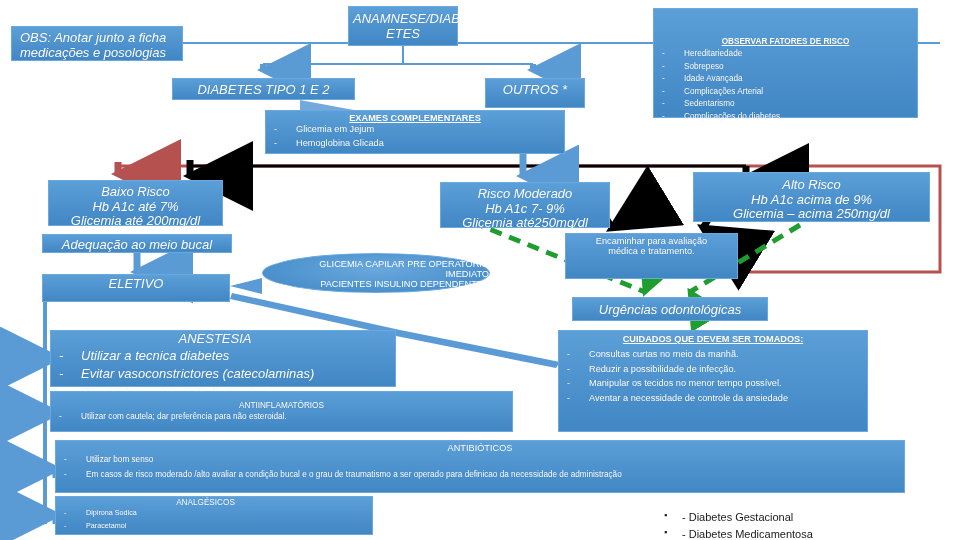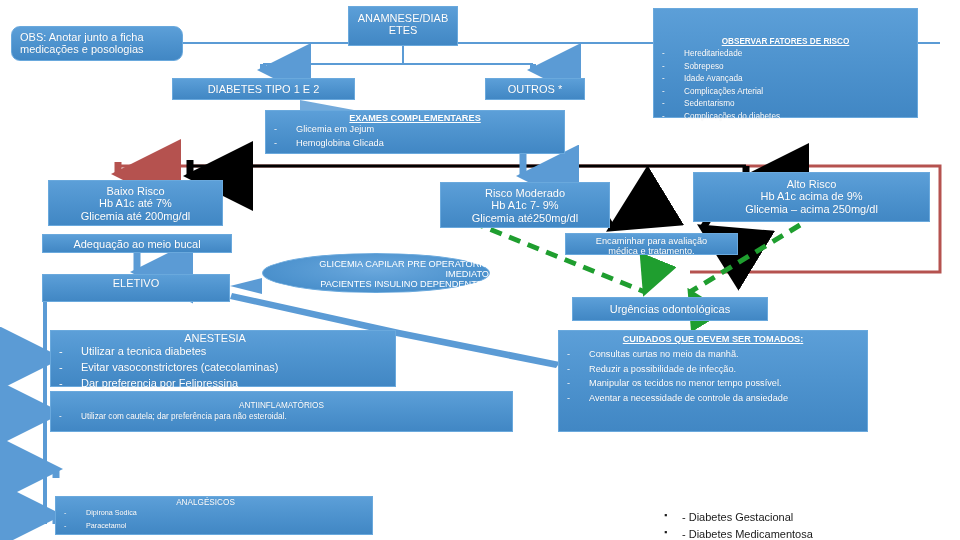--- a/index.html
+++ b/index.html
@@ -17,21 +17,21 @@
   .ell{position:absolute;box-sizing:border-box;border-radius:50%;
        background:radial-gradient(ellipse at 50% 40%,#6aa8dd 0%,#4f94cf 60%,#3f86c3 100%);
        border:1px solid #6aa9dd;color:#fff;text-align:right;}
   ul.li{list-style:none;margin:0;padding:0;}
   ul.li li{position:relative;padding-left:30px;white-space:nowrap;}
   ul.li li:before{content:"-";position:absolute;left:8px;top:0;}
   .bul{position:absolute;color:#1a1a1a;}
   .bul div{position:relative;padding-left:18px;white-space:nowrap;}
   .bul div:before{content:"\25AA";position:absolute;left:0;top:0;font-size:9px;}
   .f7{font-size:7.2px;} .f8{font-size:8.2px;} .f9{font-size:9.2px;}
-  .f10{font-size:11px;} .f11{font-size:11px;}
+  .f10{font-size:13px;font-style:italic;} .f11{font-size:11px;}
 </style>
 </head>
 <body>
 
 <div class="canvas">
 
   <svg class="layer" viewBox="0 0 960 540">
     <defs>
       <marker id="mBlue" markerWidth="9" markerHeight="9" refX="4.5" refY="8" orient="auto">
         <path d="M0,0 L9,0 L4.5,9 Z" fill="#5b9bd5"></path>
@@ -87,21 +87,21 @@
     <path d="M232,293 L400,330 L560,362 L556,368 L396,336 L230,299 Z" fill="#5b9bd5"></path>
 
     <line x1="45" y1="298" x2="45" y2="524" stroke="#5b9bd5" stroke-width="4"></line>
 
     <line x1="45" y1="356" x2="54" y2="356" stroke="#5b9bd5" stroke-width="7" marker-end="url(#mBlue)" transform="rotate(-90 56 356)"></line>
     <line x1="45" y1="411" x2="54" y2="411" stroke="#5b9bd5" stroke-width="7" marker-end="url(#mBlue)" transform="rotate(-90 56 411)"></line>
     <line x1="45" y1="467" x2="54" y2="467" stroke="#5b9bd5" stroke-width="7" marker-end="url(#mBlue)" transform="rotate(-90 56 467)"></line>
     <line x1="45" y1="513" x2="54" y2="513" stroke="#5b9bd5" stroke-width="7" marker-end="url(#mBlue)" transform="rotate(-90 56 513)"></line>
   </svg>
 
-  <div class="box f10" style="left:11px;top:26px;width:172px;height:35px;padding:4px 8px;border-radius:9px;">
+  <div class="box f10" style="left:11px;top:26px;width:172px;height:35px;padding:4px 8px;">
     <div>OBS: Anotar junto a ficha</div>
     <div>medicações e posologias</div>
   </div>
 
   <div class="box f10 ctr" style="left:348px;top:6px;width:110px;height:40px;padding:5px 4px;">
     <div>ANAMNESE/DIAB</div>
     <div>ETES</div>
   </div>
 
   <div class="box f8" style="left:653px;top:8px;width:265px;height:110px;padding:4px 0 0 0;">
@@ -113,21 +113,21 @@
       <li>Complicações Arterial</li>
       <li>Sedentarismo</li>
       <li>Complicações do diabetes</li>
     </ul>
   </div>
 
   <div class="box f10 ctr" style="left:172px;top:78px;width:183px;height:22px;padding:4px 2px;">
     <span>DIABETES  TIPO 1 E 2</span>
   </div>
 
-  <div class="box f10 ctr" style="left:485px;top:78px;width:100px;height:22px;padding:4px 2px;">
+  <div class="box f10 ctr" style="left:485px;top:78px;width:100px;height:30px;padding:4px 2px;">
     <span>OUTROS *</span>
   </div>
 
   <div class="box f9" style="left:265px;top:110px;width:300px;height:44px;padding:2px 0 0 0;">
     <div class="ttl f9">EXAMES COMPLEMENTARES</div>
     <ul class="li f9" style="line-height:1.5;">
       <li>Glicemia em Jejum</li>
       <li>Hemoglobina Glicada</li>
     </ul>
   </div>
@@ -157,21 +157,21 @@
   <div class="box f10 ctr" style="left:42px;top:274px;width:188px;height:28px;padding:2px 2px;">
     <div>ELETIVO</div>
   </div>
 
   <div class="ell f9" style="left:262px;top:253px;width:228px;height:40px;padding-top:5px;">
     <div>GLICEMIA CAPILAR PRE OPERATORIO</div>
     <div>IMEDIATO</div>
     <div>PACIENTES INSULINO DEPENDENTES</div>
   </div>
 
-  <div class="box f9 ctr" style="left:565px;top:233px;width:173px;height:22px;padding:2px 2px;">
+  <div class="box f9 ctr" style="left:565px;top:233px;width:173px;height:46px;padding:2px 2px;">
     <div>Encaminhar para avaliação</div>
     <div>médica e tratamento.</div>
   </div>
 
   <div class="box f10 ctr" style="left:572px;top:297px;width:196px;height:24px;padding:5px 2px;">
     <span>Urgências odontológicas</span>
   </div>
 
   <div class="box f10" style="left:50px;top:330px;width:346px;height:57px;padding:1px 16px 0 0;">
     <div class="ttlp f10">ANESTESIA</div>
@@ -182,20 +182,27 @@
     </ul>
   </div>
 
   <div class="box f8" style="left:50px;top:391px;width:463px;height:41px;padding:9px 0 0 0;">
     <div class="ttlp f8">ANTIINFLAMATÓRIOS</div>
     <ul class="li f8" style="line-height:1.6;">
       <li>Utilizar com cautela; dar preferência para não esteroidal.</li>
     </ul>
   </div>
 
+  <div class="box f8" style="left:55px;top:440px;width:850px;height:53px;padding:2px 0 0 0;">
+    <div class="ttlp f9">ANTIBIÓTICOS</div>
+    <ul class="li f8" style="line-height:1.75;">
+      <li>Utilizar bom senso</li>
+      <li>Em casos de risco moderado /alto avaliar a condição bucal e o grau de traumatismo a ser operado para definicao da necessidade de administração</li>
+    </ul>
+  </div>
 
   <div class="box f7" style="left:55px;top:496px;width:318px;height:39px;padding:1px 17px 0 0;">
     <div class="ttlp f8" style="text-align:center;">ANALGÉSICOS</div>
     <ul class="li f7" style="line-height:1.75;">
       <li>Dipirona Sodica</li>
       <li>Paracetamol</li>
     </ul>
   </div>
 
   <div class="box f9" style="left:558px;top:330px;width:310px;height:102px;padding:3px 0 0 0;">

